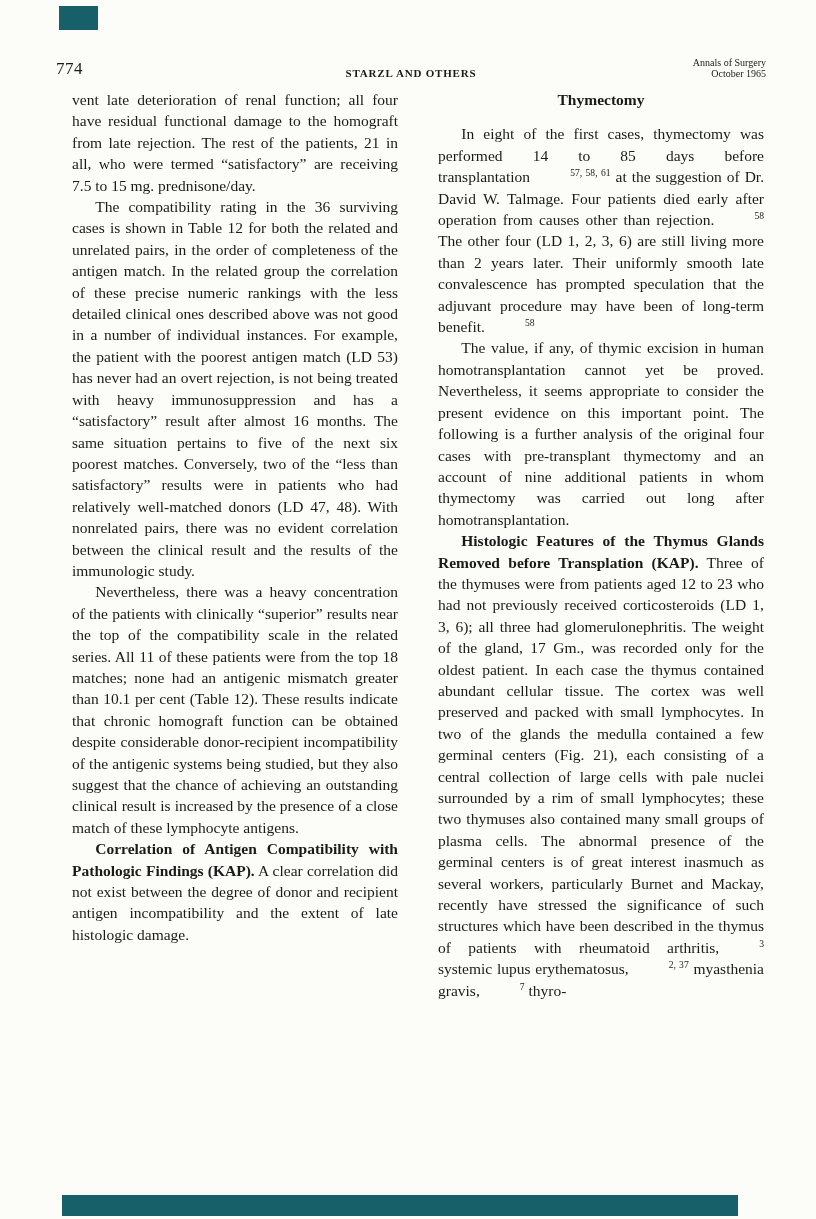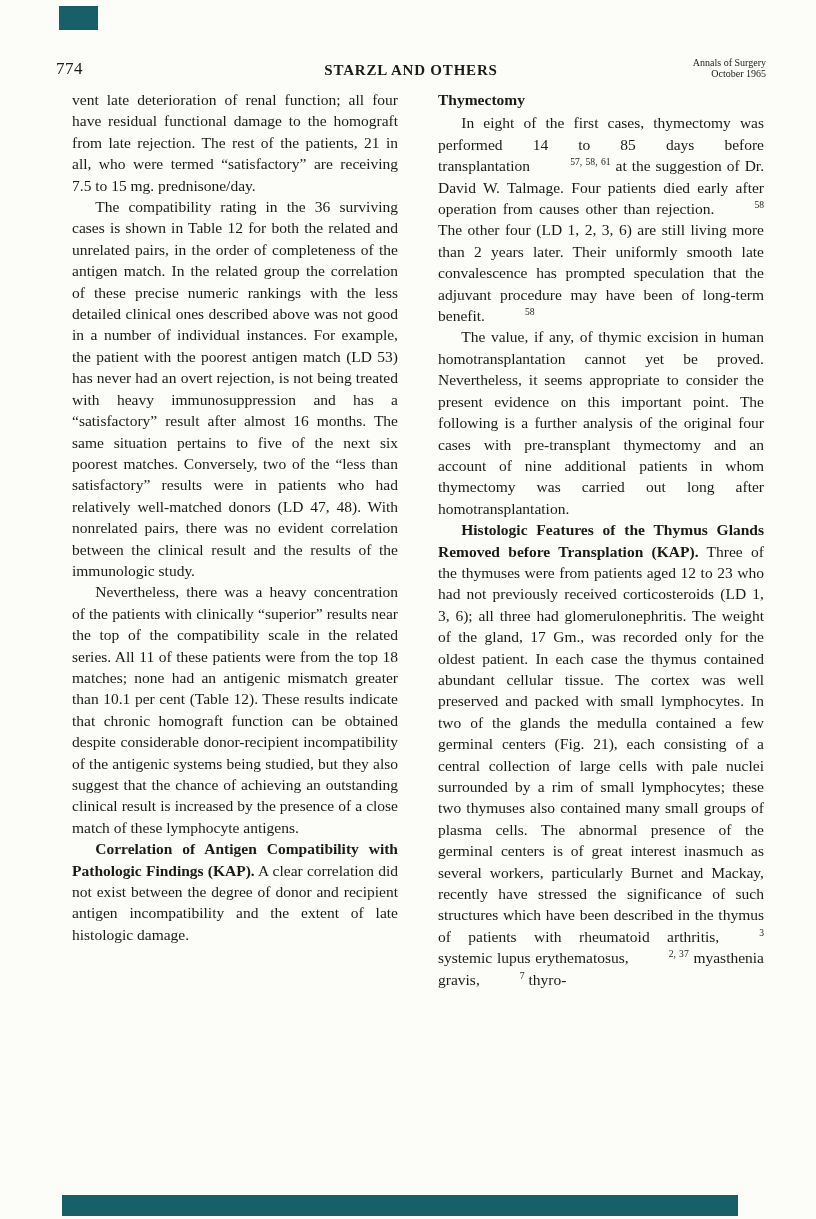--- a/index.html
+++ b/index.html
@@ -30,21 +30,21 @@
   }
   .page-num {
     width: 130px;
     font-size: 17px;
     letter-spacing: 0.5px;
   }
   .running-title {
     flex: 1;
     text-align: center;
     font-weight: 700;
-    font-size: 15px;
+    font-size: 11px;
     letter-spacing: 0.8px;
   }
   .journal-info {
     width: 130px;
     text-align: right;
     font-size: 10px;
     line-height: 11px;
     white-space: nowrap;
   }
 
@@ -62,23 +62,23 @@
     font-size: 15.5px;
     line-height: 21.4px;
     hyphens: auto;
     -webkit-hyphens: auto;
   }
   .para   { margin: 0; }
   .indent { text-indent: 1.5em; }
   .col-heading {
     font-size: 15.5px;
     line-height: 21.4px;
-    margin: 0 0 2px 0;
+    margin: 0 0 13px 0;
     font-weight: 700;
-    text-align: left;
+    text-align: center;
   }
   .bold { font-weight: 700; }
   sup {
     font-size: 0.62em;
     line-height: 0;
     vertical-align: super;
     white-space: nowrap;
     padding-left: 40px;
   }
 </style>

